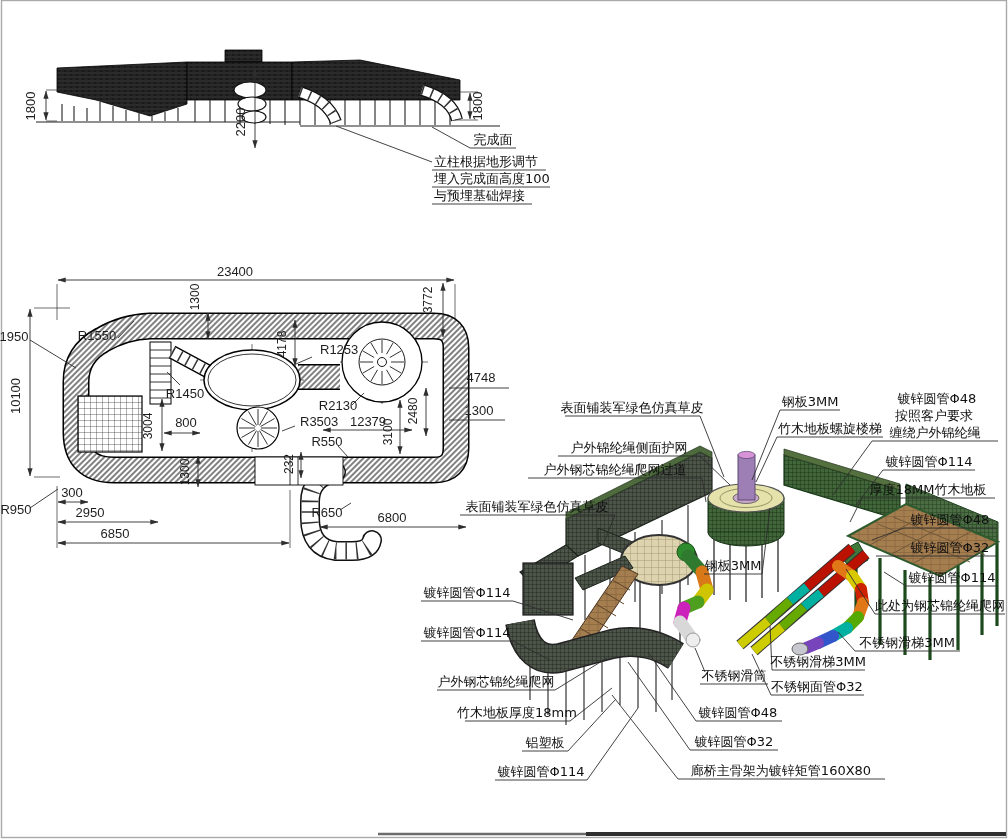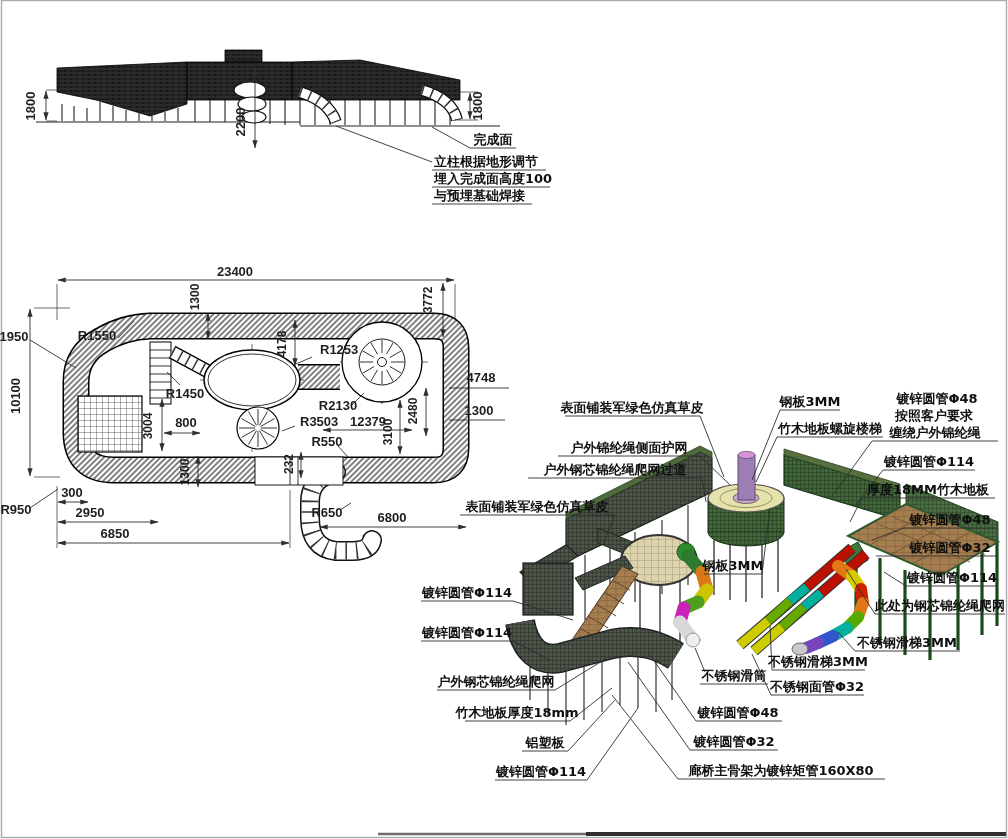--- a/index.html
+++ b/index.html
@@ -1,17 +1,17 @@
 <!DOCTYPE html>
 <html><head>
 <meta charset="utf-8">
 <style>
   html,body{margin:0;padding:0;background:#f4f4f4;}
   #page{position:relative;width:1008px;height:839px;background:#fff;overflow:hidden;
-        font-family:"DejaVu Sans",sans-serif;font-weight:bold;}
+        font-family:"DejaVu Sans",sans-serif;}
   svg{position:absolute;left:0;top:0;}
   text{user-select:none;}
   .dim{font-family:"Liberation Sans","DejaVu Sans",sans-serif;font-size:13px;fill:#1e1e1e;}
   .dimS{font-size:12px;}
   .cjk{font-family:"DejaVu Sans",sans-serif;font-size:13px;fill:#101010;}
   .ld{stroke:#2e2e2e;stroke-width:0.9;fill:none;}
   .dl{stroke:#2e2e2e;stroke-width:0.9;fill:none;marker-start:url(#ar);marker-end:url(#ar);}
   .ext{stroke:#2e2e2e;stroke-width:0.7;fill:none;}
   .post{stroke:#222;stroke-width:1.1;fill:none;}
   .postg{stroke:#1d4a1d;stroke-width:3.2;fill:none;}

